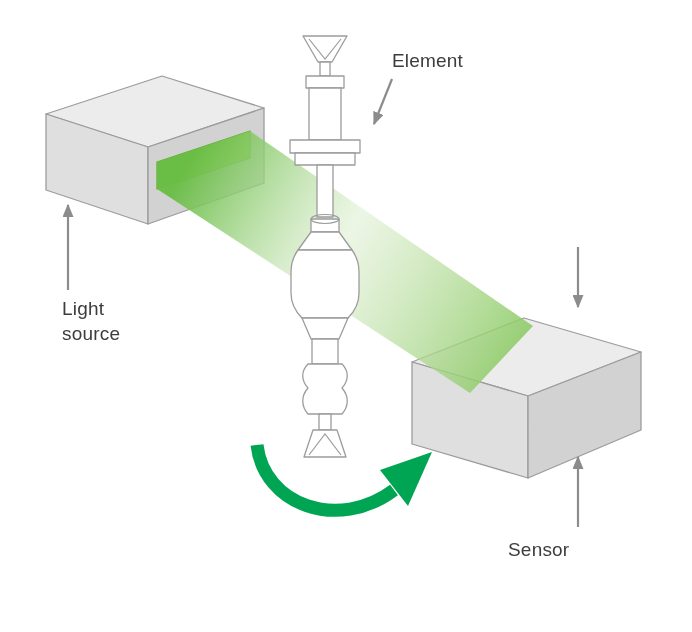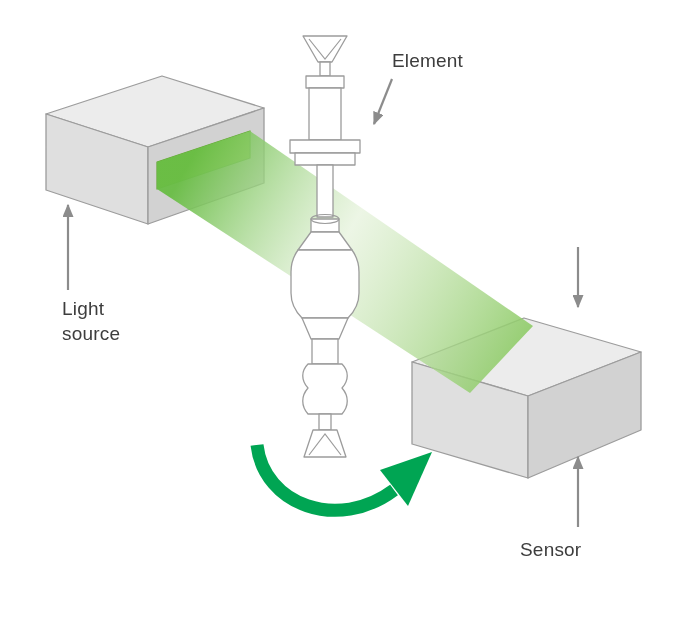--- a/index.html
+++ b/index.html
@@ -83,15 +83,15 @@
       <line class="gray-arrow" x1="392" y1="79" x2="374" y2="124" marker-end="url(#ah)"></line>
       <line class="gray-arrow" x1="578" y1="247" x2="578" y2="307" marker-end="url(#ah)"></line>
       <line class="gray-arrow" x1="68" y1="290" x2="68" y2="205" marker-end="url(#ah)"></line>
       <line class="gray-arrow" x1="578" y1="527" x2="578" y2="457" marker-end="url(#ah)"></line>
     </g>
   </svg>
 
   <div class="label" style="left:392px;top:48px">Element</div>
   <div class="label" style="left:62px;top:296px">Light
 source</div>
-  <div class="label" style="left:520px;top:537px">Sensor</div>
+  <div class="label" style="left:508px;top:537px">Sensor</div>
 
 </div>
 
 </body></html>

